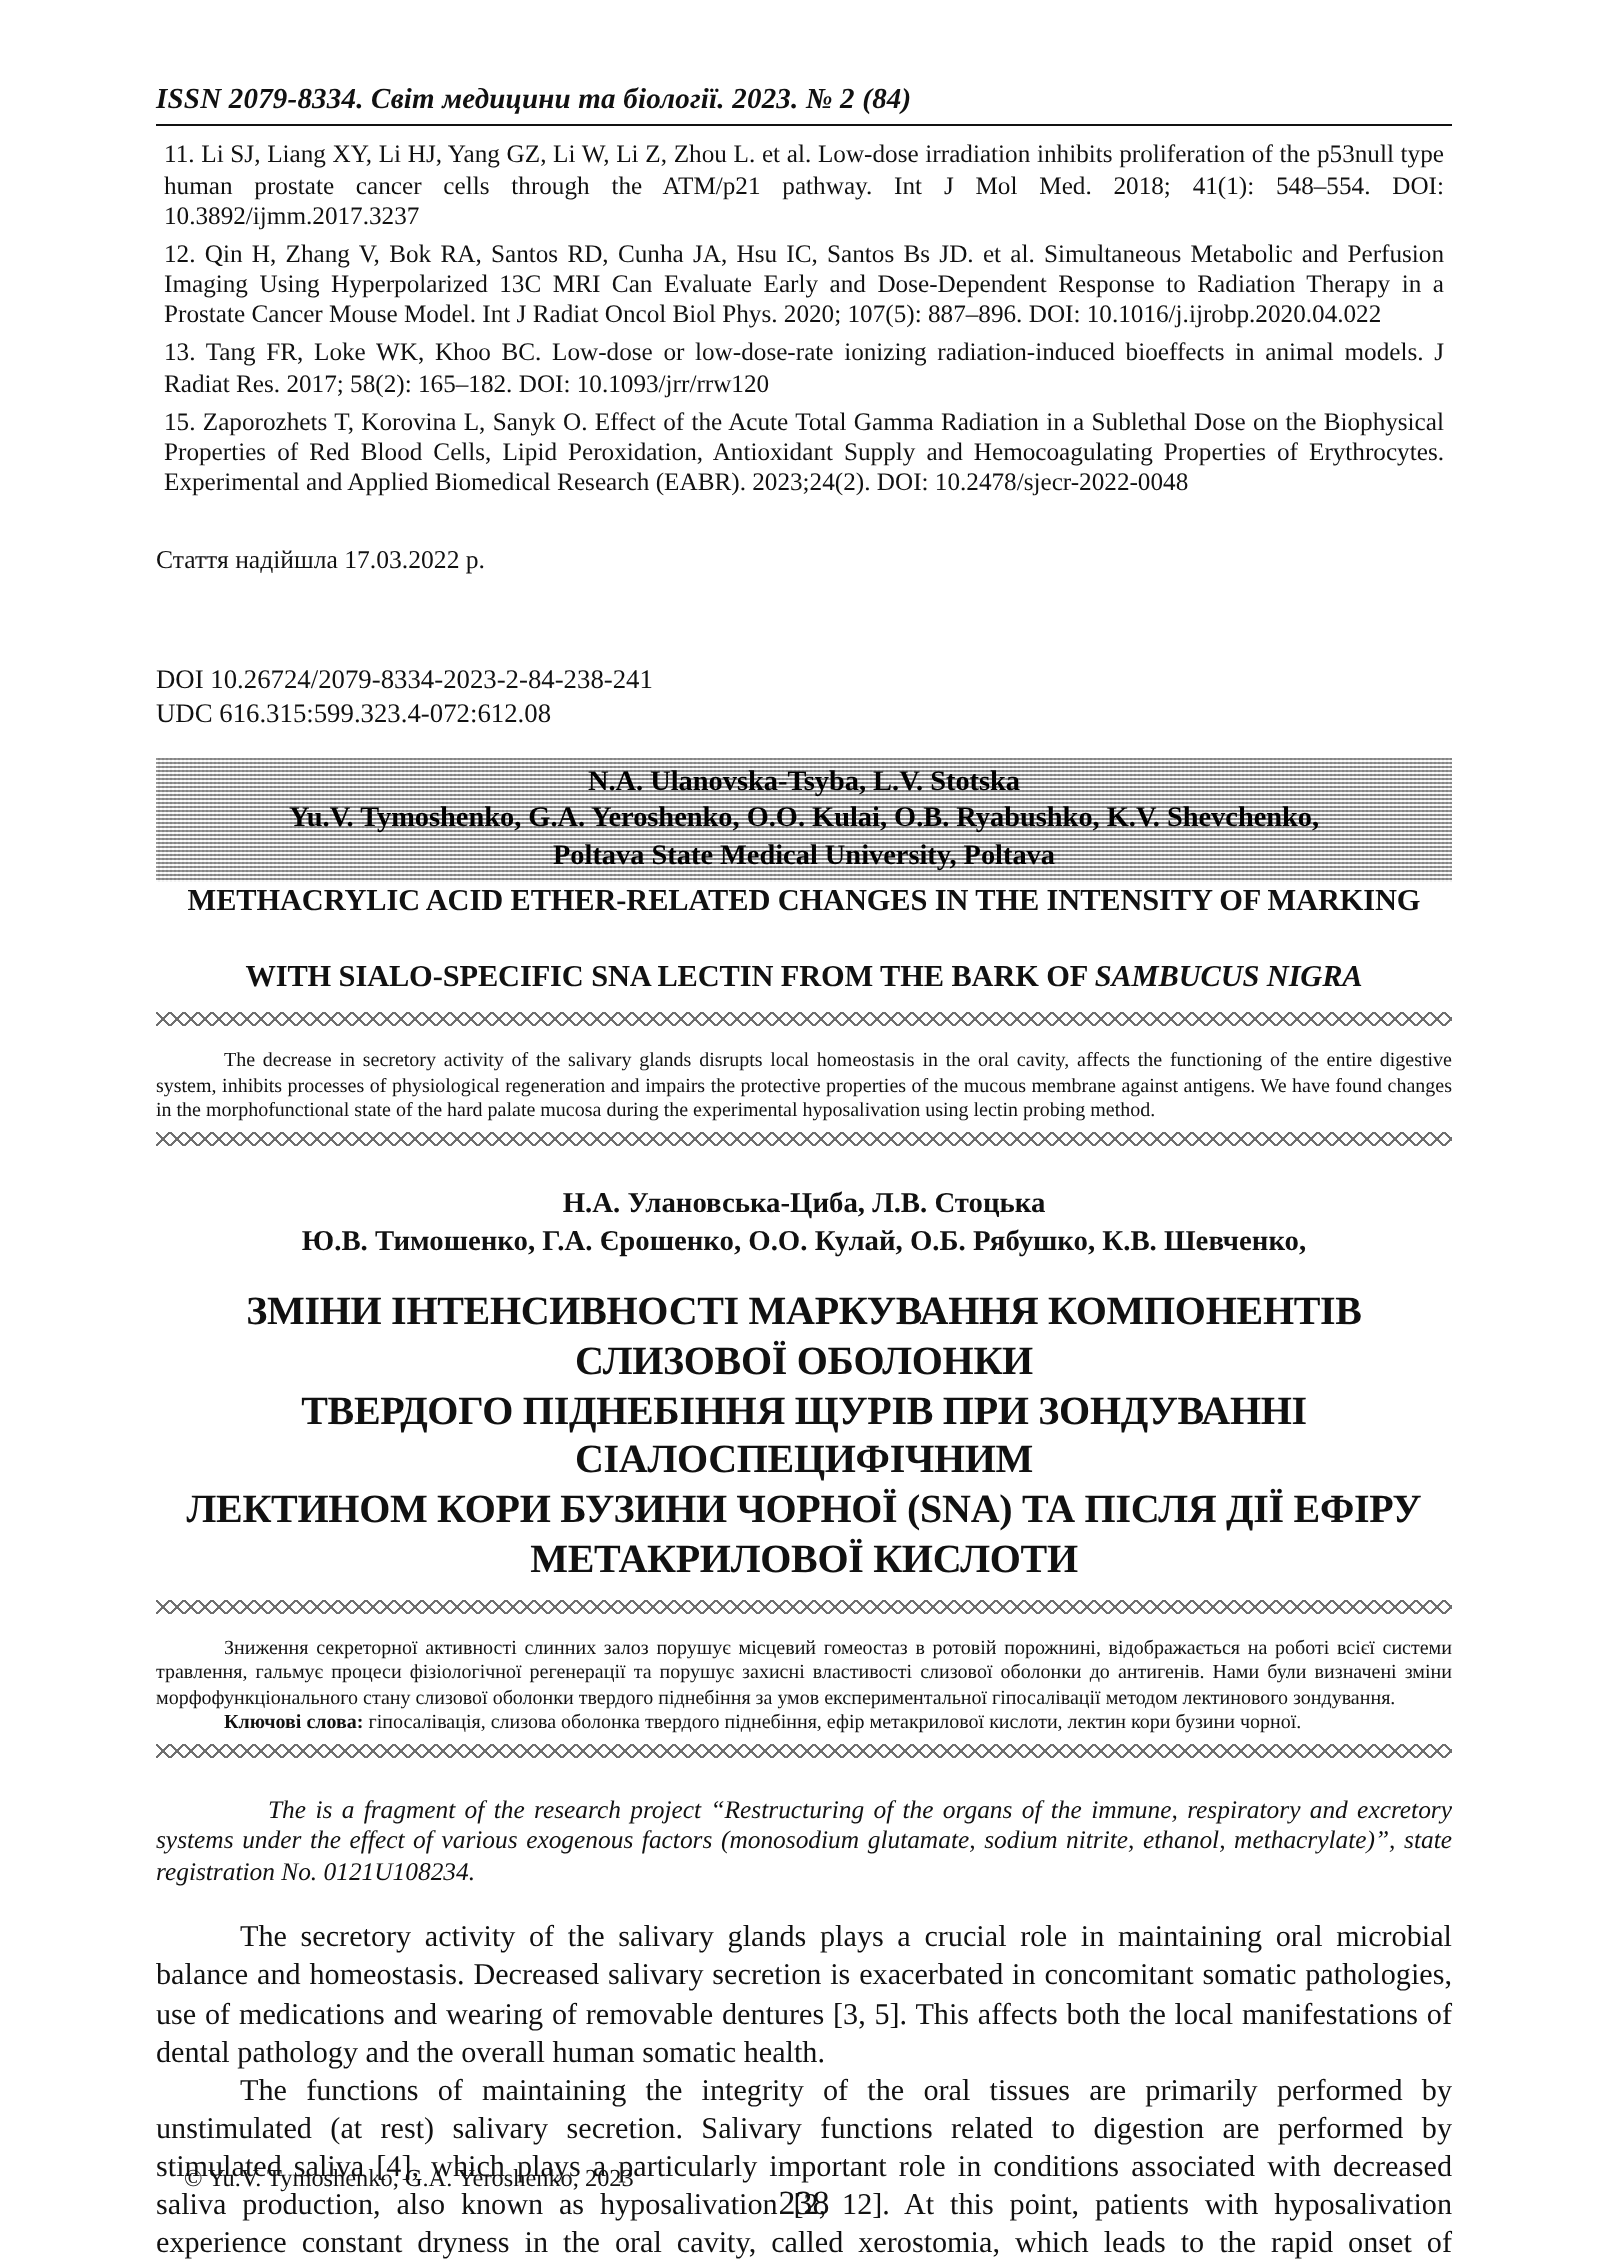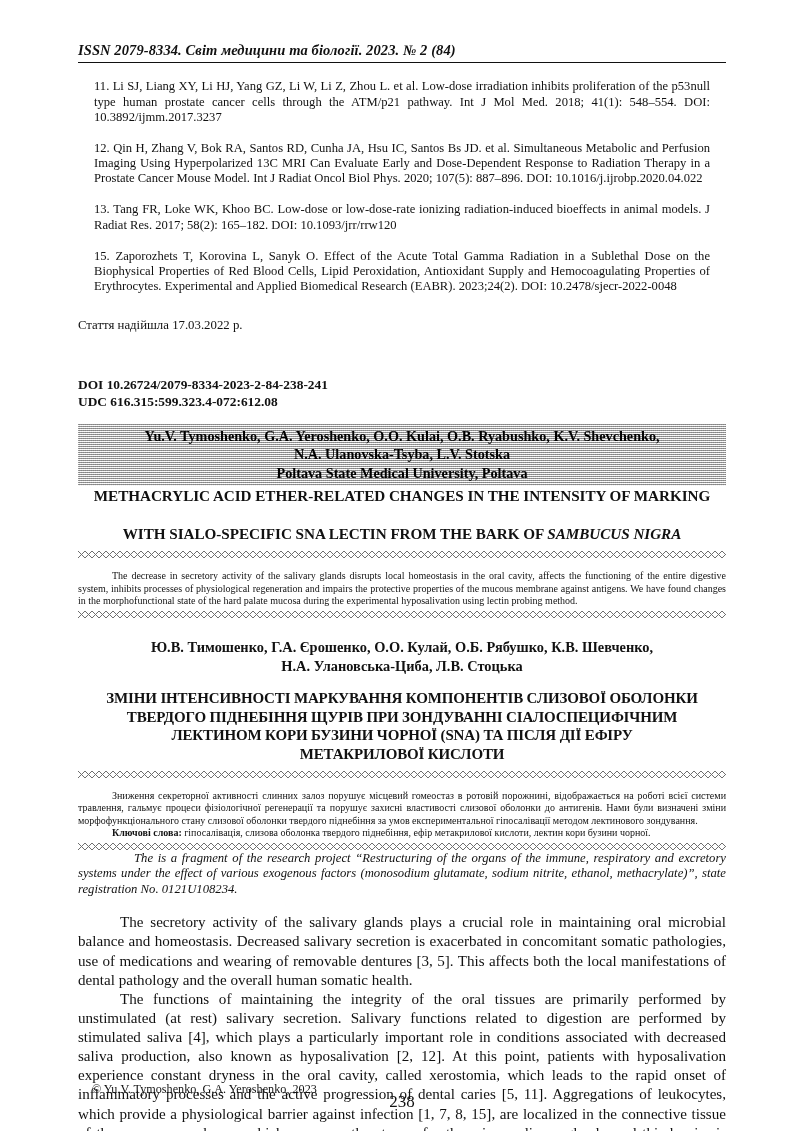--- a/index.html
+++ b/index.html
@@ -44,33 +44,33 @@
   }
 
   
   .refs {
     font-size: 12.6px;
     line-height: 1.205;
     text-align: justify;
     text-justify: inter-word;
   }
   .refs p {
-    margin: 16px;
+    margin: 4px;
   }
 
   .received {
     text-align: left;
     font-size: 12.8px;
     margin-top: 24px;
   }
 
   
   .ids {
     margin-top: 44px;
-    font-weight: bold;
+    font-weight: normal;
     font-size: 13.4px;
     line-height: 1.25;
   }
 
   
   .author-band {
     margin-top: 13px;
     text-align: center;
     font-weight: bold;
     font-size: 14.2px;
@@ -96,21 +96,21 @@
     line-height: 1.235;
   }
   .title-en {
     margin-top: 1px;
     font-size: 15.2px;
     letter-spacing: -0.05px;
   }
   .title-en .ital { font-style: italic; }
   .title-ua {
     margin-top: 13px;
-    font-size: 15px;
+    font-size: 20px;
     letter-spacing: -0.15px;
   }
 
   .authors-ua {
     margin-top: 20px;
     text-align: center;
     font-weight: bold;
     font-size: 14.4px;
     line-height: 1.33;
   }
@@ -136,21 +136,21 @@
     text-align: justify;
     text-justify: inter-word;
     margin-top: 12px;
   }
   .abstract p { margin: 0; text-indent: 34px; }
   .abstract p.kw { text-indent: 34px; }
   .kw b { font-weight: bold; }
 
   
   .project-note {
-    margin-top: 1px;
+    margin-top: 19px;
     font-style: italic;
     font-size: 12.7px;
     line-height: 1.22;
     text-align: justify;
     text-justify: inter-word;
   }
   .project-note p { margin: 0; text-indent: 56px; }
 
   
   .body-text {
@@ -203,42 +203,42 @@
     </div>
 
     <div class="received">Стаття надійшла 17.03.2022 р.</div>
 
     <div class="ids">
       <div>DOI 10.26724/2079-8334-2023-2-84-238-241</div>
       <div>UDC 616.315:599.323.4-072:612.08</div>
     </div>
 
     <div class="author-band">
+      <span class="line">N.A. Ulanovska-Tsyba, L.V. Stotska</span>
       <span class="line">Yu.V. Tymoshenko, G.A. Yeroshenko, O.O. Kulai, O.B. Ryabushko, K.V. Shevchenko,</span>
-      <span class="line">N.A. Ulanovska-Tsyba, L.V. Stotska</span>
       <span class="affil">Poltava State Medical University, Poltava</span>
     </div>
 
     <div class="title-en">
       <span>METHACRYLIC ACID ETHER-RELATED CHANGES IN THE INTENSITY OF MARKING</span><br>
       <br>
       <span>WITH SIALO-SPECIFIC SNA LECTIN FROM THE BARK OF </span><span class="ital">SAMBUCUS NIGRA</span>
     </div>
 
     <div class="zigzag"></div>
 
     <div class="abstract">
       <p>The decrease in secretory activity of the salivary glands disrupts local homeostasis in the oral cavity, affects the functioning of the entire digestive system, inhibits processes of physiological regeneration and impairs the protective properties of the mucous membrane against antigens. We have found changes in the morphofunctional state of the hard palate mucosa during the experimental hyposalivation using lectin probing method.</p>
     </div>
 
     <div class="zigzag below"></div>
 
     <div class="authors-ua">
+      <span class="line">Н.А. Улановська-Циба, Л.В. Стоцька</span>
       <span class="line">Ю.В. Тимошенко, Г.А. Єрошенко, О.О. Кулай, О.Б. Рябушко, К.В. Шевченко,</span>
-      <span class="line">Н.А. Улановська-Циба, Л.В. Стоцька</span>
     </div>
 
     <div class="title-ua">
       <span>ЗМІНИ ІНТЕНСИВНОСТІ МАРКУВАННЯ КОМПОНЕНТІВ СЛИЗОВОЇ ОБОЛОНКИ</span><br>
       <span>ТВЕРДОГО ПІДНЕБІННЯ ЩУРІВ ПРИ ЗОНДУВАННІ СІАЛОСПЕЦИФІЧНИМ</span><br>
       <span>ЛЕКТИНОМ КОРИ БУЗИНИ ЧОРНОЇ (SNA) ТА ПІСЛЯ ДІЇ ЕФІРУ</span><br>
       <span>МЕТАКРИЛОВОЇ КИСЛОТИ</span>
     </div>
 
     <div class="zigzag"></div>

